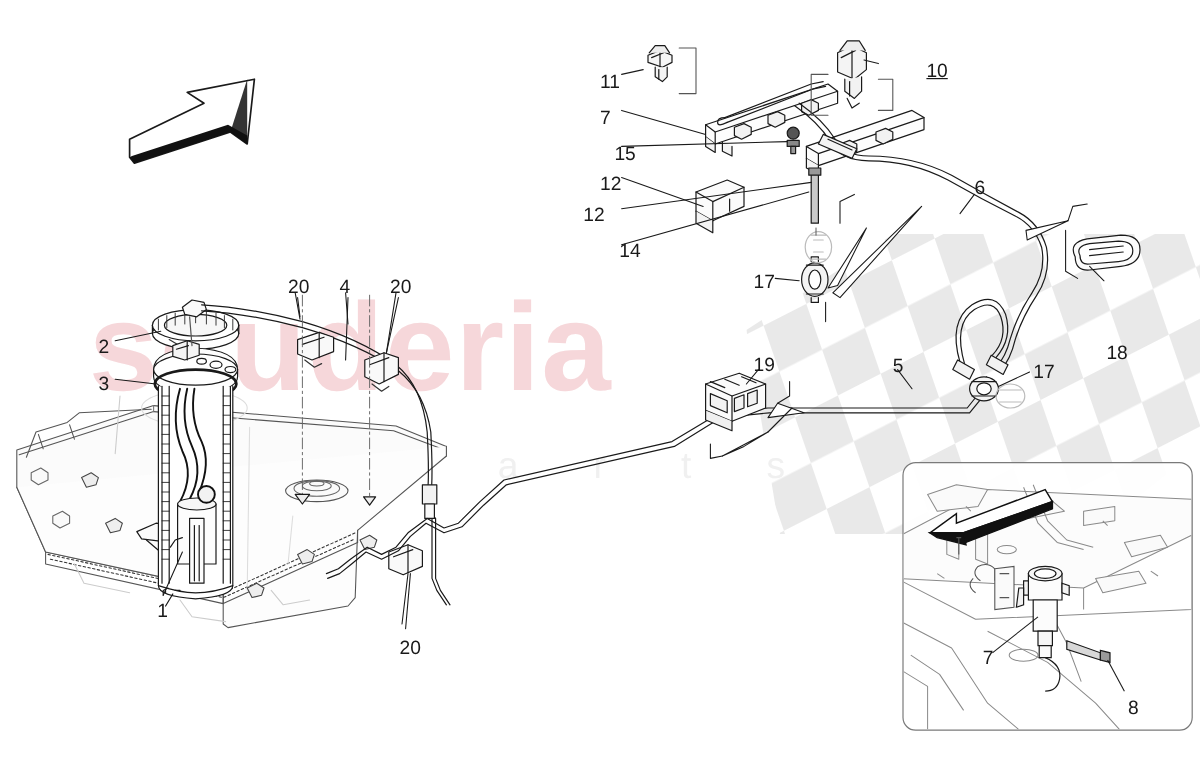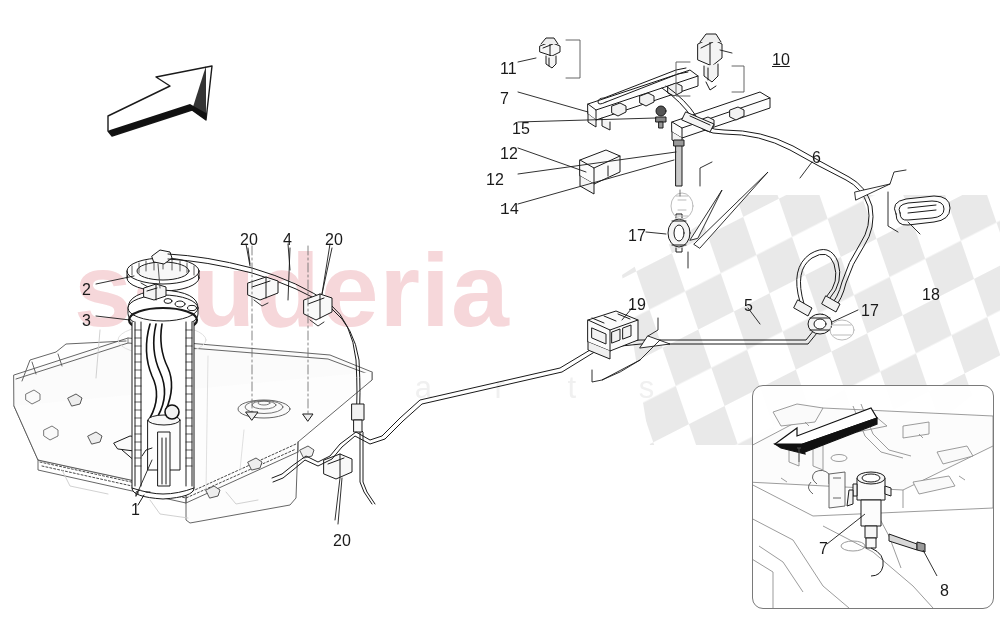--- a/index.html
+++ b/index.html
@@ -614,21 +614,21 @@
   <div class="lbl" style="left:82px;  top:313px;">3</div>
   <div class="lbl" style="left:283px; top:232px;">4</div>
   <div class="lbl" style="left:744px; top:298px;">5</div>
   <div class="lbl" style="left:812px; top:150px;">6</div>
   <div class="lbl" style="left:819px; top:541px;">7</div>
   <div class="lbl" style="left:940px; top:583px;">8</div>
   <div class="lbl" style="left:772px; top:52px;text-decoration:underline;">10</div>
   <div class="lbl" style="left:500px; top:61px;">11</div>
   <div class="lbl" style="left:486px; top:172px;">12</div>
   <div class="lbl" style="left:500px; top:91px;">7</div>
-  <div class="lbl" style="left:500px; top:202px;font-family:Liberation Mono, monospace;">14</div>
+  <div class="lbl" style="left:516px; top:202px;">14</div>
   <div class="lbl" style="left:500px; top:121px;margin-left:12px;">15</div>
   <div class="lbl" style="left:500px; top:146px;">12</div>
   <div class="lbl" style="left:628px; top:228px;">17</div>
   <div class="lbl" style="left:861px; top:303px;">17</div>
   <div class="lbl" style="left:922px; top:243px;margin-top:44px;">18</div>
   <div class="lbl" style="left:628px; top:297px;">19</div>
   <div class="lbl" style="left:240px; top:232px;">20</div>
   <div class="lbl" style="left:325px; top:232px;">20</div>
   <div class="lbl" style="left:333px; top:533px;">20</div>
 

